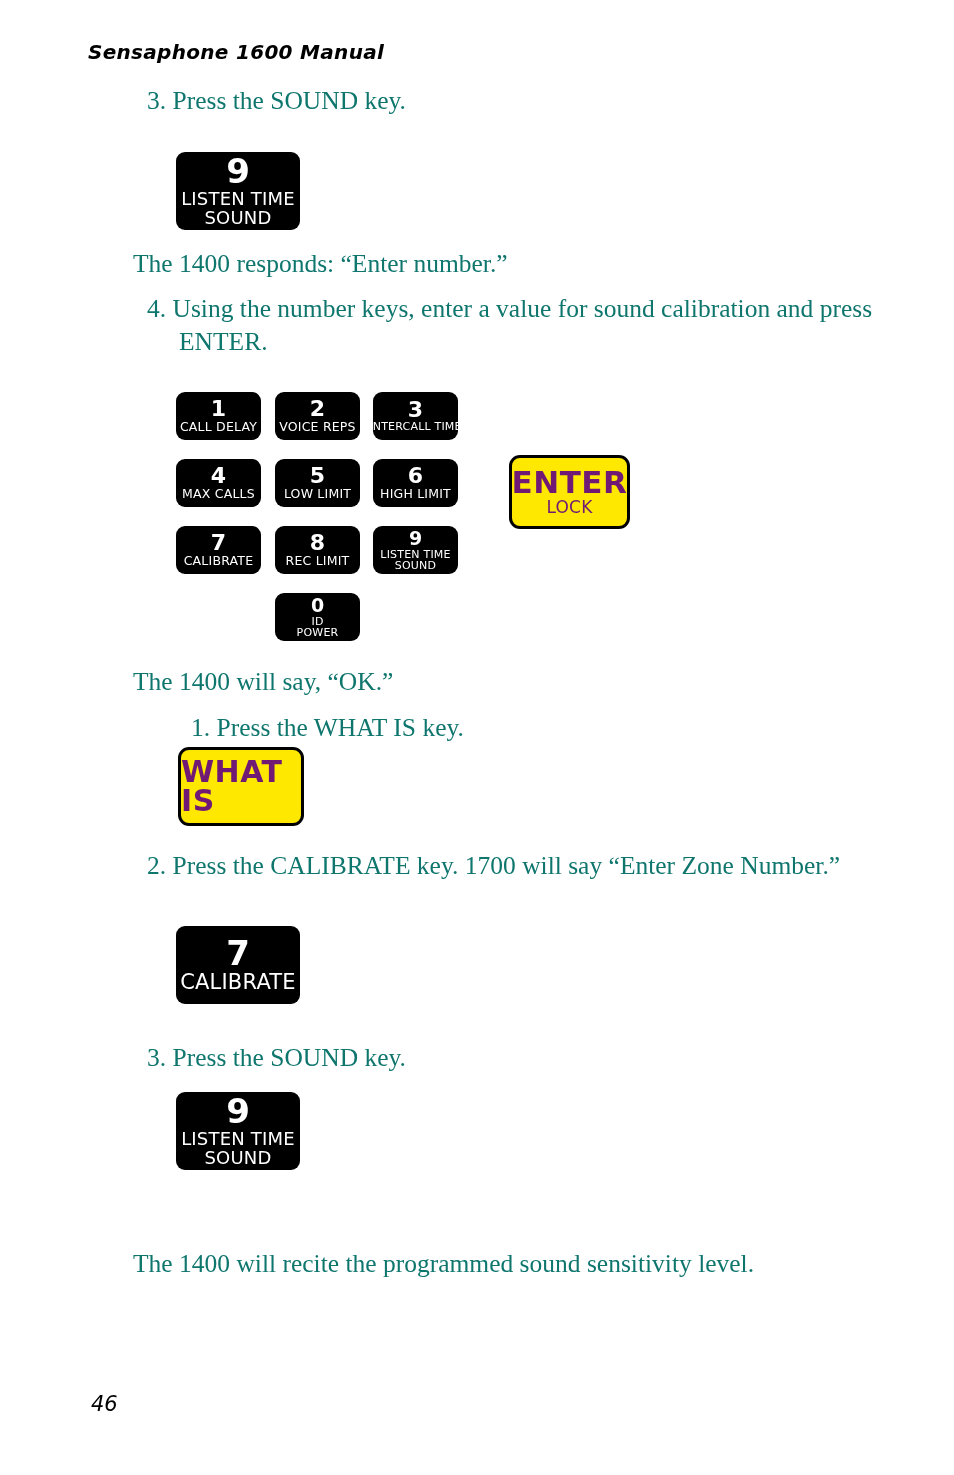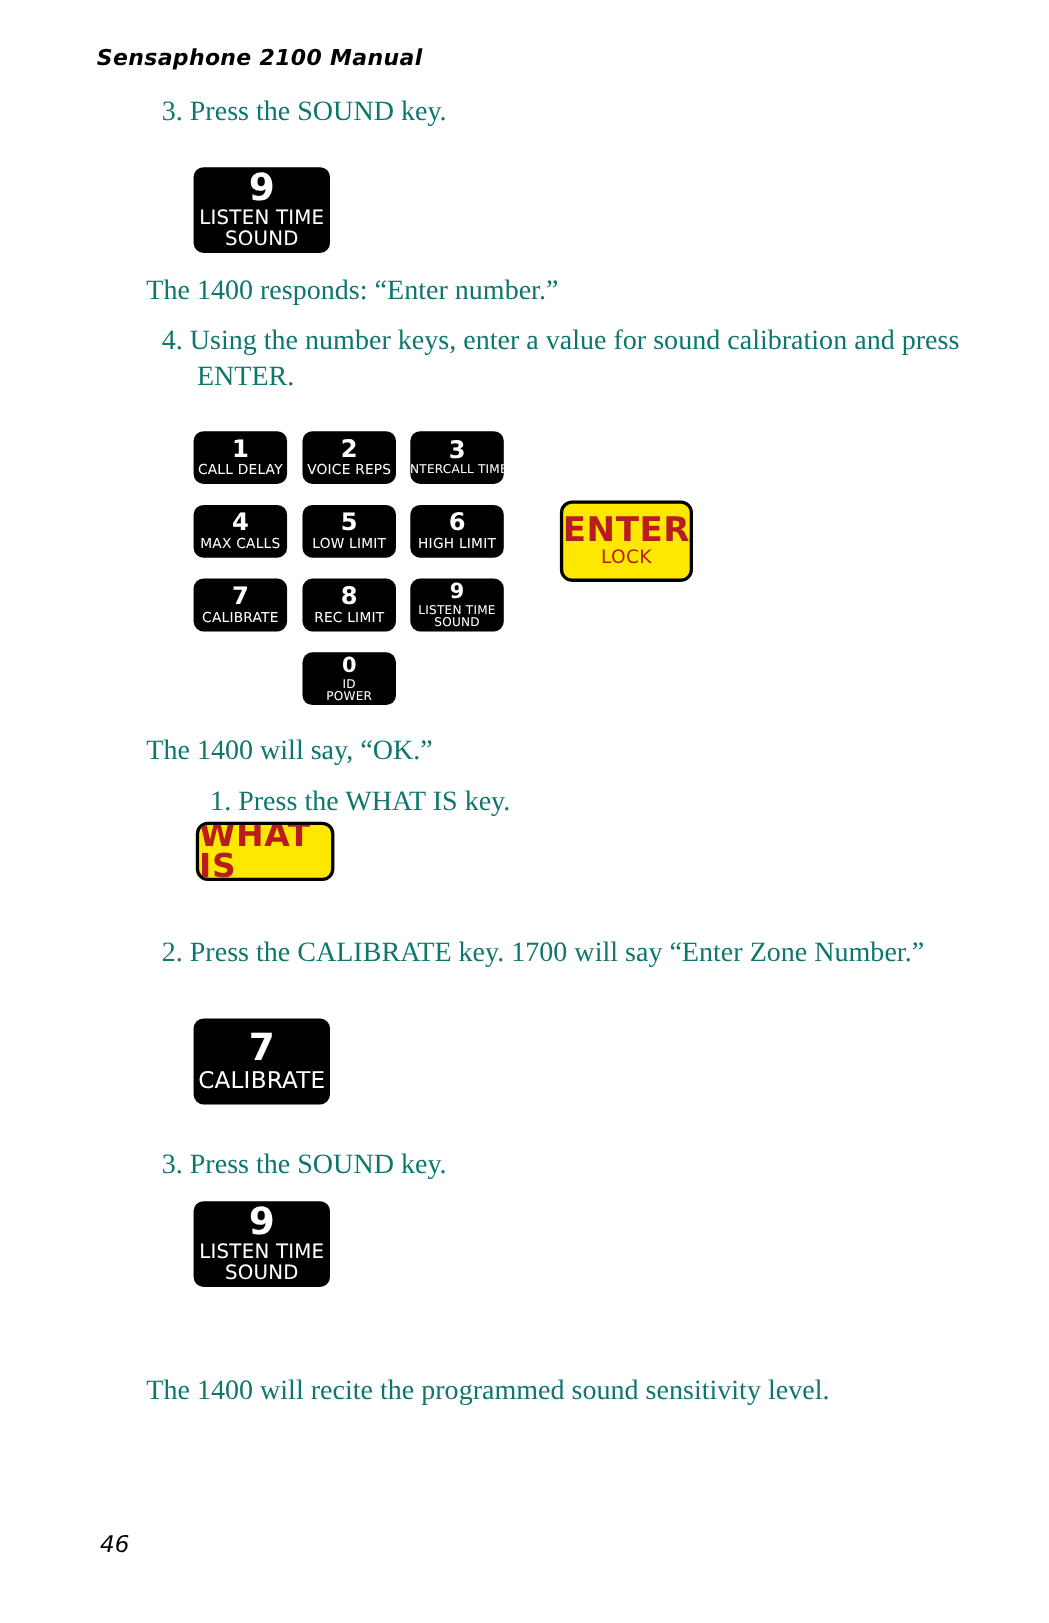--- a/index.html
+++ b/index.html
@@ -66,21 +66,21 @@
     font-family: "DejaVu Sans", "Liberation Sans", sans-serif;
     overflow: hidden;
   }
   .key.dark {
     background: #000000;
     color: #ffffff;
     border-radius: 9px;
   }
   .key.yellow {
     background: #ffe800;
-    color: #b91c1c;
+    color: #701a75;
     border: 3px solid #000000;
     border-radius: 11px;
   }
 
   .key .digit {
     font-weight: bold;
     line-height: 0.95;
     letter-spacing: 0px;
   }
   .key .lbl {
@@ -113,28 +113,28 @@
   .key.enter {
     width: 121px;
     height: 74px;
   }
   .key.enter .digit { font-size: 31px; margin-bottom: 1px; letter-spacing: 0.5px; }
   .key.enter .lbl   { font-size: 17px; }
 
   
   .key.whatis {
     width: 126px;
-    height: 54px;
+    height: 79px;
   }
   .key.whatis .digit { font-size: 30px; letter-spacing: 0.5px; margin-bottom: 0; }
 </style>
 </head>
 <body>
 
-<div class="page-header">Sensaphone 2100 Manual</div>
+<div class="page-header">Sensaphone 1600 Manual</div>
 
 <div class="para numbered w-wide" style="top:84px;">3. Press the SOUND key.</div>
 
 <div class="key dark big" style="left:176px; top:152px;">
   <span class="digit">9</span>
   <span class="lbl">LISTEN TIME</span>
   <span class="lbl l2">SOUND</span>
 </div>
 
 <div class="para flush w-wide" style="top:247px;">The 1400 responds: “Enter number.”</div>

